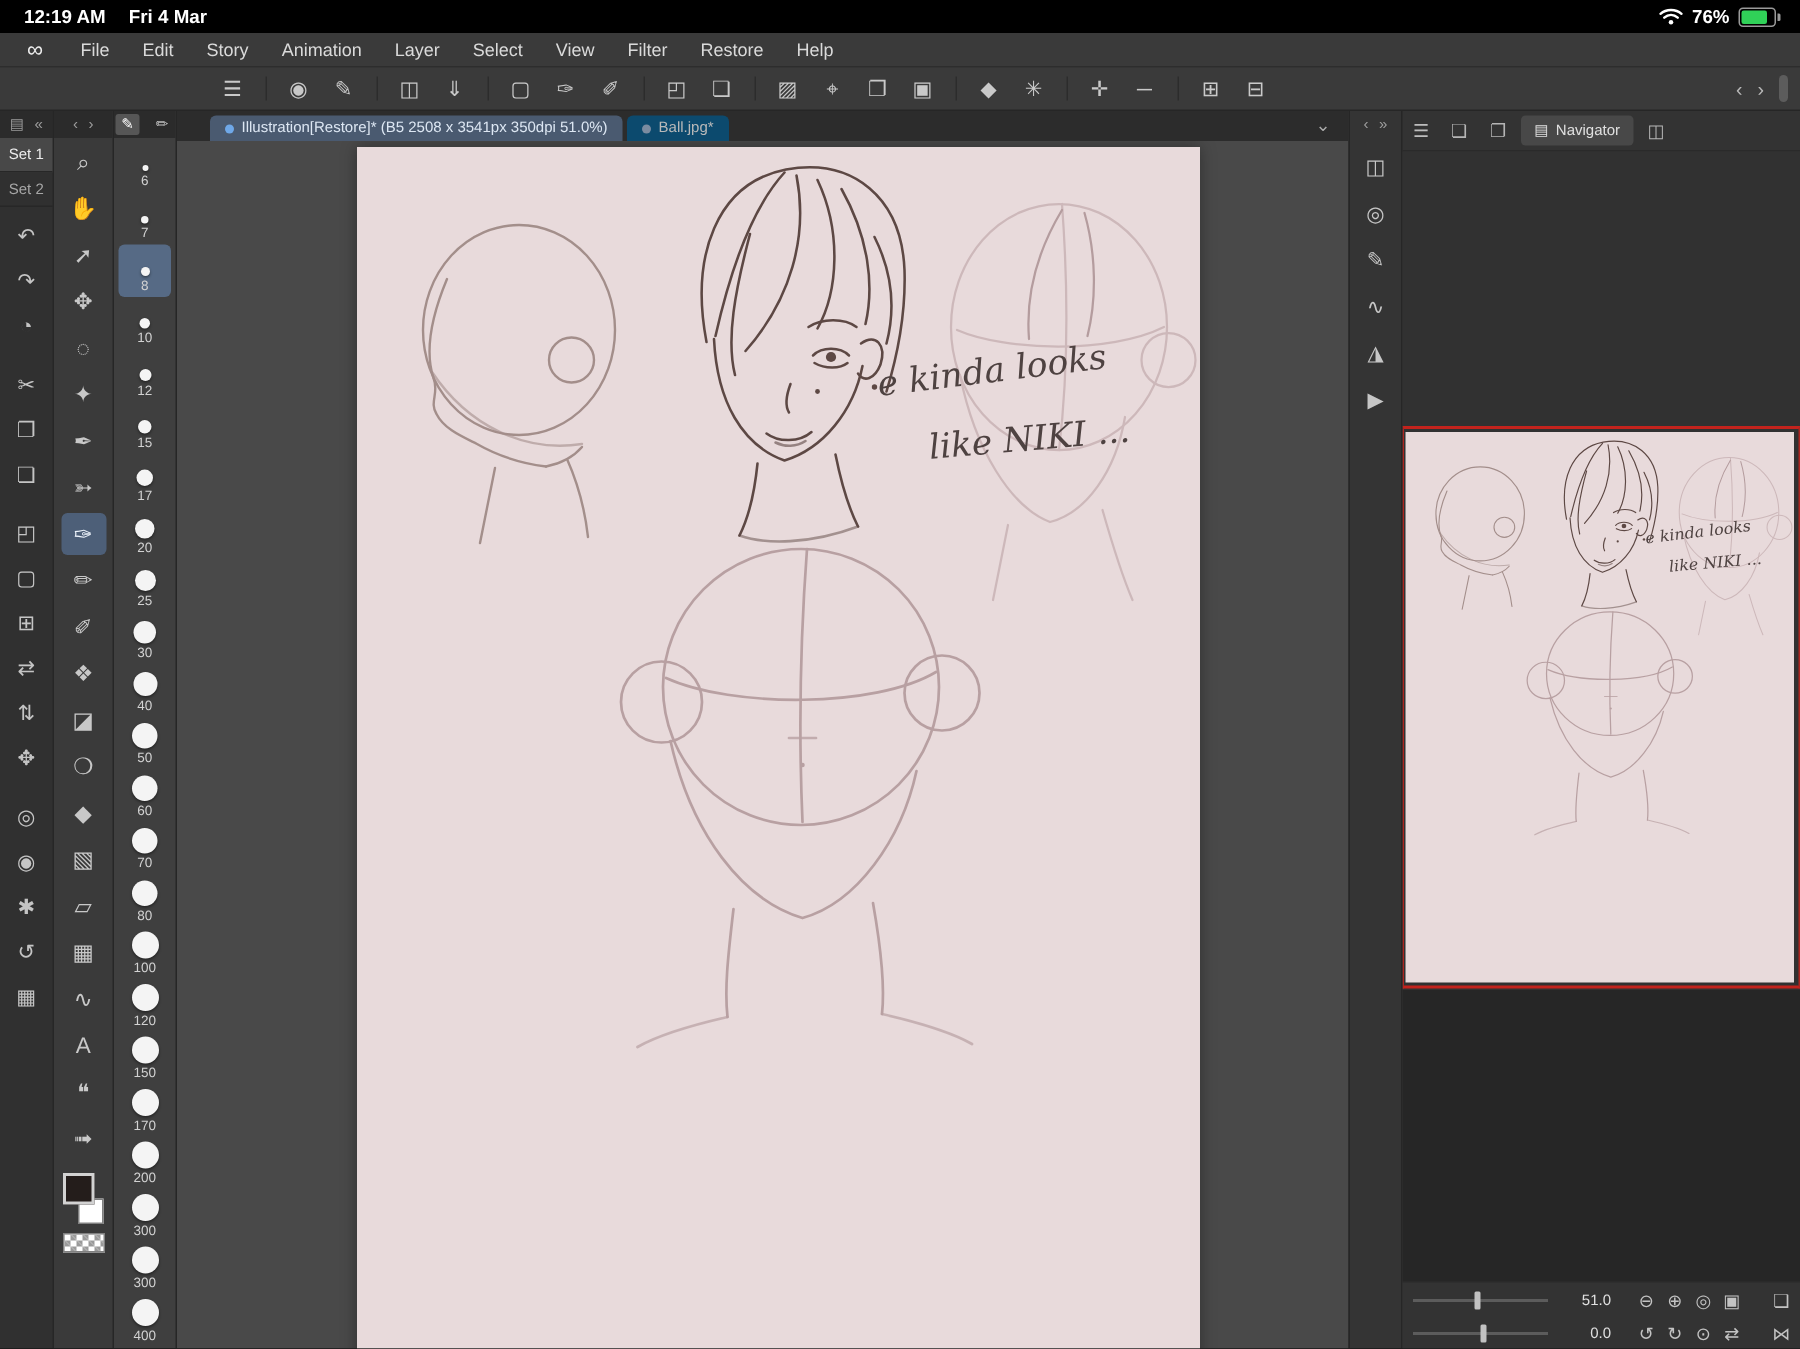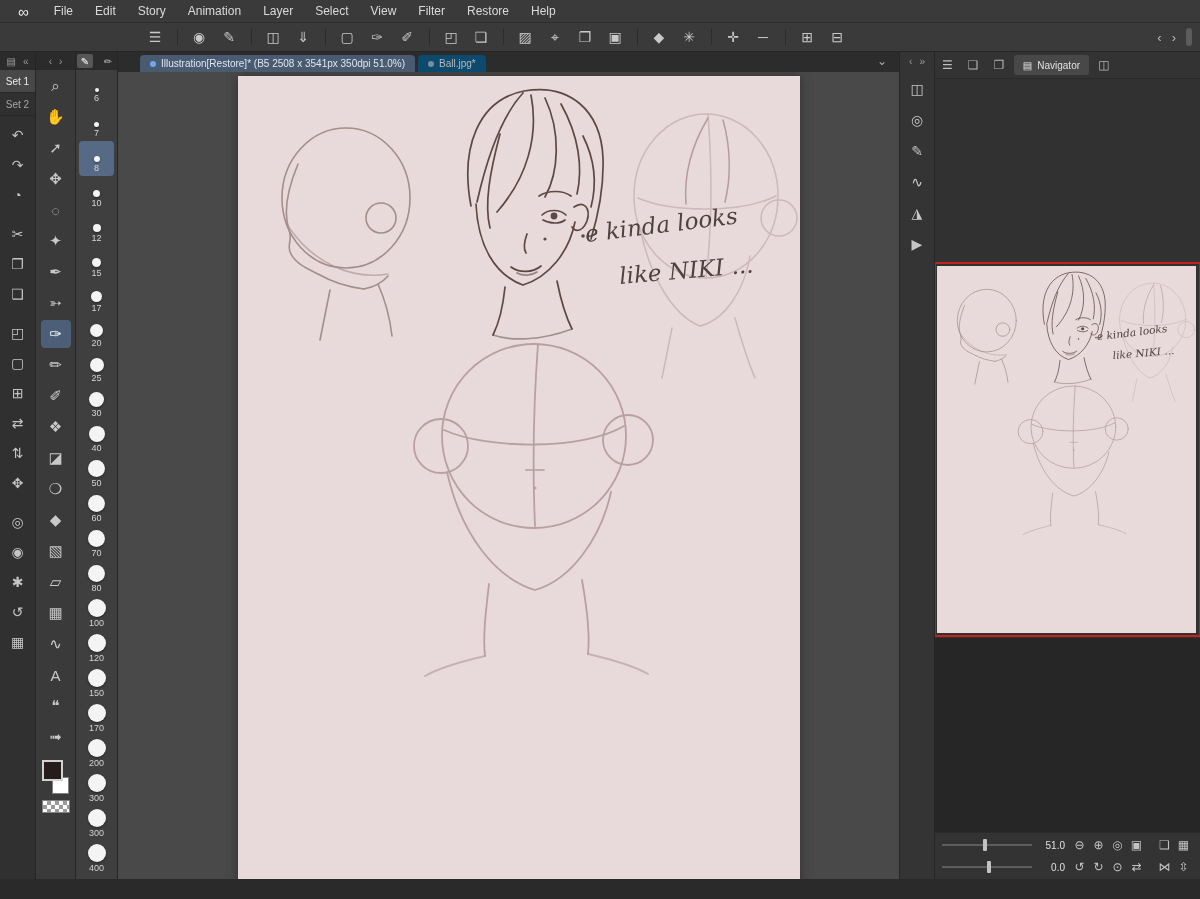--- a/index.html
+++ b/index.html
@@ -107,37 +107,55 @@
                  padding:0 9px;color:#e0e0e0;font-size:10px;}
   .nav-preview{flex:1;position:relative;background:#313131;overflow:hidden;}
   .nav-thumb{position:absolute;left:2px;right:4px;top:187px;height:367px;background:#e8dadb;}
   .nav-thumb svg{width:100%;height:100%;display:block;}
   .nav-dark{position:absolute;left:0;right:0;top:559px;bottom:0;background:#262626;}
   .view-rect{position:absolute;left:0;right:0;top:183px;height:375px;box-sizing:border-box;
              border-top:2px solid #c3231d;border-bottom:2px solid #c3231d;
              border-left:1px solid rgba(195,35,29,.85);border-right:1px solid rgba(195,35,29,.85);}
   .nav-controls{height:47px;background:#333;border-top:1px solid #2a2a2a;display:flex;flex-direction:column;
                 justify-content:center;gap:2px;padding:2px 7px;flex:none;box-sizing:border-box;}
-  .nc-row{height:20px;display:flex;align-items:center;gap:5px;}
+  .nc-row{height:20px;display:flex;align-items:center;gap:14px;}
   .nc-slider{position:relative;width:90px;height:14px;flex:none;}
   .nc-track{position:absolute;left:0;right:0;top:6px;height:2px;background:#5c5c5c;}
   .nc-handle{position:absolute;top:1px;width:4px;height:12px;background:#c2c2c2;border-radius:1px;}
   .nc-val{width:28px;text-align:right;font-size:10px;color:#e0e0e0;flex:none;}
   .nc-icons{display:flex;}
   .nc-icons.right{margin-left:auto;}
   .nc-ic{width:19px;height:18px;display:flex;align-items:center;justify-content:center;color:#c3c3c3;font-size:12px;}
 
   .hd-ic{color:#9c9c9c;}
   .hidden-defs{position:absolute;width:0;height:0;overflow:hidden;}
 </style>
 </head>
 <body>
 
 <div class="app">
 
+  <div class="status-bar">
+    <div class="sb-left">
+      <span>12:19 AM</span>
+      <span>Fri 4 Mar</span>
+    </div>
+    <div class="sb-right">
+      <svg width="16" height="12" viewBox="0 0 16 12">
+        <path d="M1 4.2 C4.8 0.8 11.2 0.8 15 4.2" stroke="#fff" stroke-width="1.6" fill="none" stroke-linecap="round"></path>
+        <path d="M3.5 6.8 C6.2 4.4 9.8 4.4 12.5 6.8" stroke="#fff" stroke-width="1.6" fill="none" stroke-linecap="round"></path>
+        <circle cx="8" cy="9.8" r="1.5" fill="#fff"></circle>
+      </svg>
+      <span>76%</span>
+      <span class="battery">
+        <span class="battery-fill"></span>
+        <span class="battery-tip"></span>
+      </span>
+    </div>
+  </div>
 
   <div class="menu-bar">
     <span class="logo">∞</span>
     <div class="menu-items">
 
         <span class="menu-item">File</span>
 
         <span class="menu-item">Edit</span>
 
         <span class="menu-item">Story</span>

